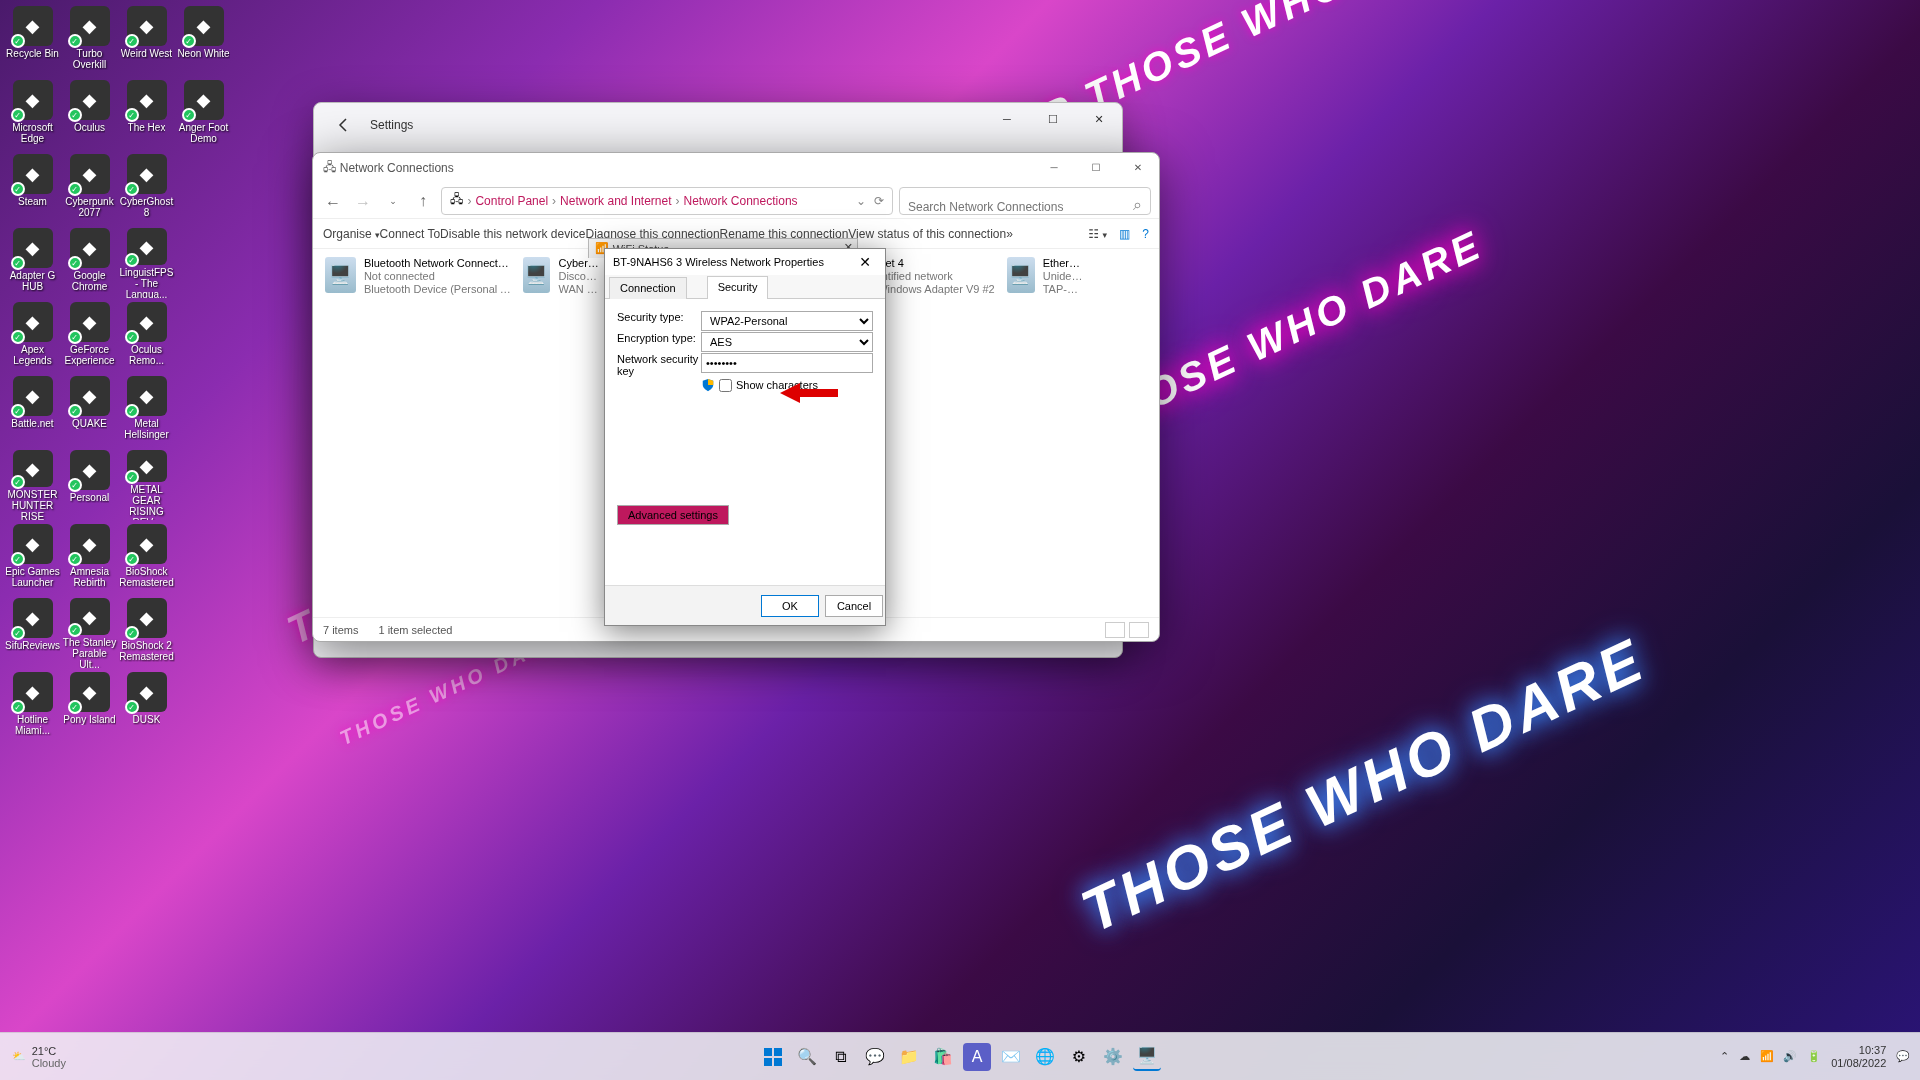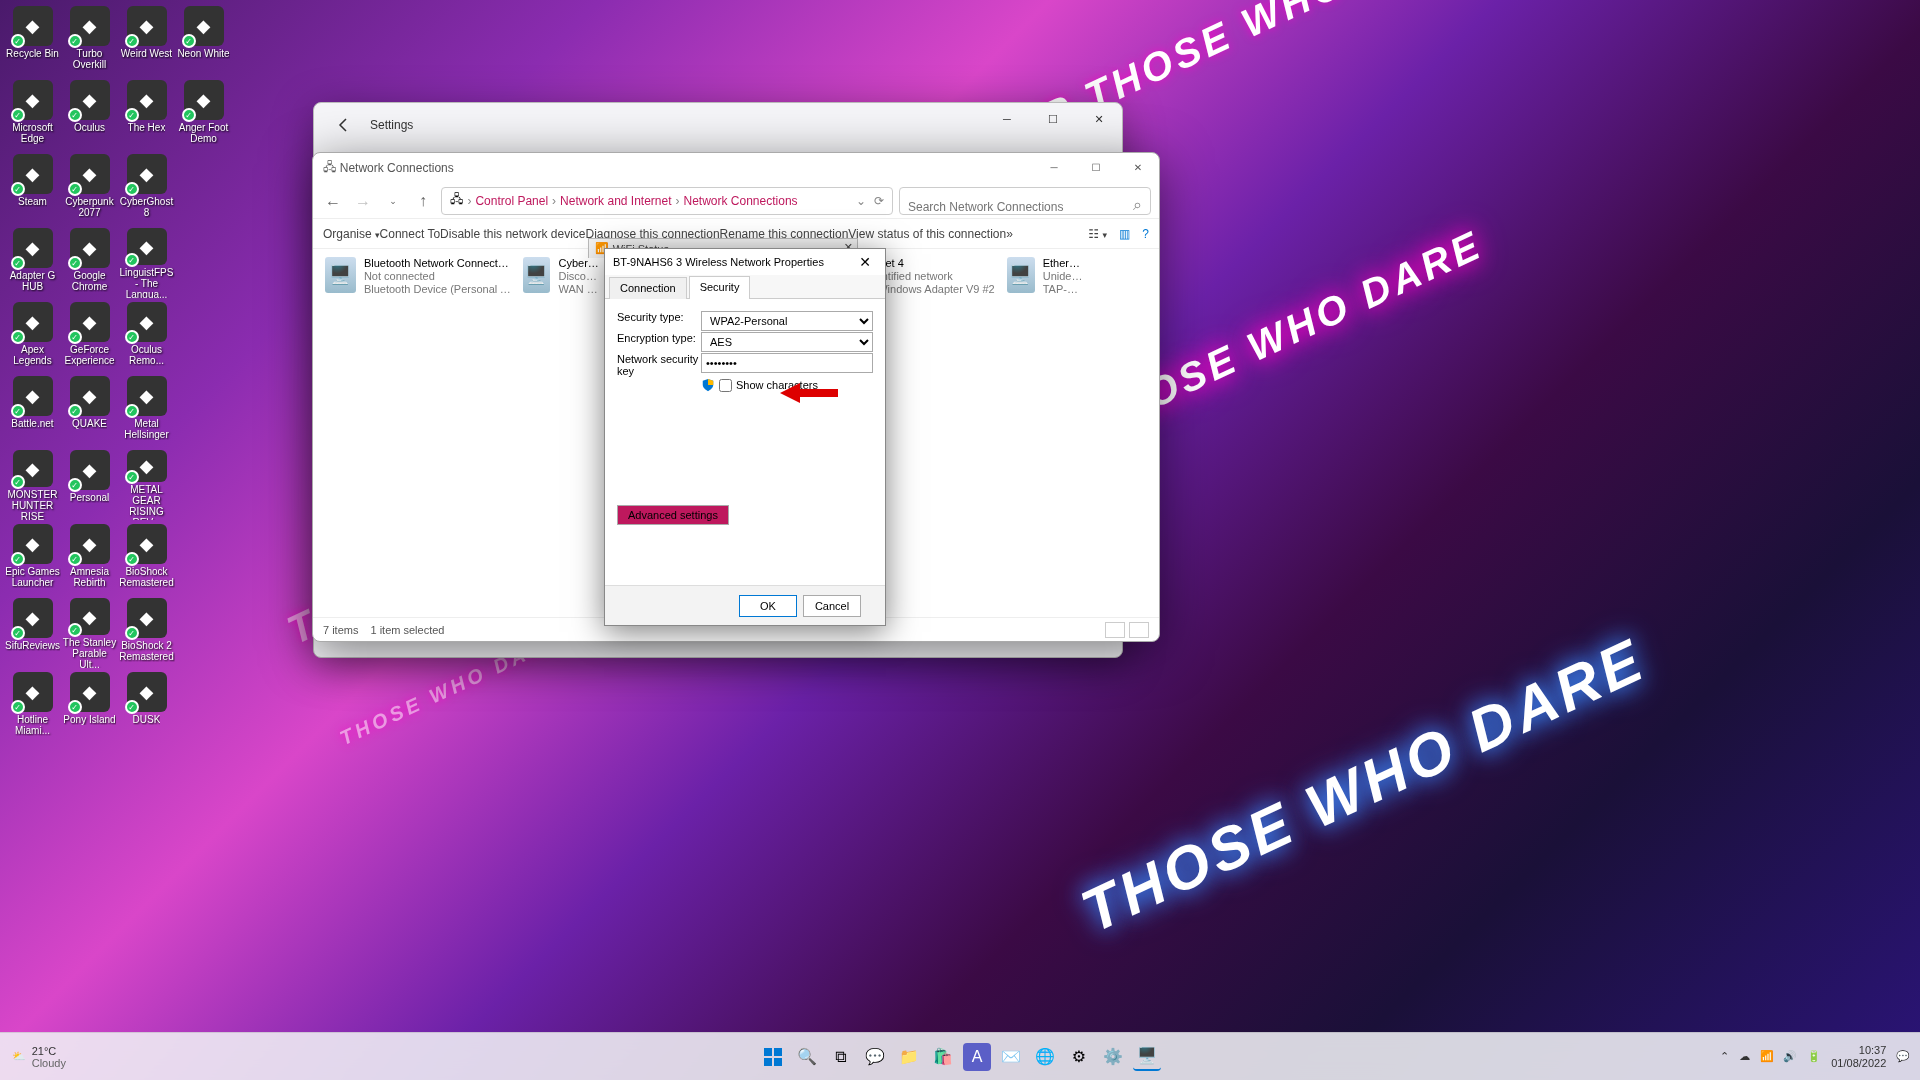--- a/index.html
+++ b/index.html
@@ -51,50 +51,50 @@
 .win-nc .searchbar input { border: none; outline: none; flex: 1; font-size: 12px; color: #888; }
 .win-nc .toolbar { height: 30px; display: flex; align-items: center; padding: 0 10px; font-size: 12px; color: #444; border-bottom: 1px solid #eee; }
 .win-nc .toolbar .titem { cursor: pointer; white-space: nowrap; }
 .win-nc .toolbar .right { margin-left: auto; display: flex; gap: 12px; align-items: center; }
 .win-nc .content { flex: 1; padding: 6px 10px; display: flex; flex-wrap: wrap; align-content: flex-start; gap: 4px 8px; position: relative; }
 .conn { width: 190px; height: 42px; display: flex; gap: 8px; cursor: pointer; padding: 2px; }
 .conn .cicon { width: 36px; height: 36px; background: linear-gradient(#cde, #9bc); border-radius: 3px; position: relative; display:flex; align-items:center; justify-content:center; font-size:18px; }
 .conn .ctext { font-size: 11px; line-height: 13px; overflow: hidden; }
 .conn .cname { color: #000; white-space: nowrap; overflow: hidden; text-overflow: ellipsis; }
 .conn .csub { color: #777; white-space: nowrap; overflow: hidden; text-overflow: ellipsis; }
-.win-nc .status { height: 24px; border-top: 1px solid #eee; display: flex; align-items: center; padding: 0 10px; font-size: 11px; color: #555; gap: 12px; }
+.win-nc .status { height: 24px; border-top: 1px solid #eee; display: flex; align-items: center; padding: 0 10px; font-size: 11px; color: #555; gap: 20px; }
 .win-nc .status .viewbtns { margin-left: auto; display: flex; gap: 4px; }
 .win-nc .status .vb { width: 20px; height: 16px; border: 1px solid #ccc; cursor: pointer; }
 
 
 .wifi-peek { position: absolute; left: 588px; top: 238px; width: 270px; height: 20px; background: #f3f3f3; border: 1px solid #bbb; border-bottom: none; font-size: 11px; padding: 2px 6px; color: #444; display:flex; align-items:center; gap:4px; }
 .wifi-peek .x { position: absolute; right: 4px; top: 2px; cursor: pointer; }
 
 
 .win-prop {
   position: absolute; left: 604px; top: 248px; width: 282px; height: 378px;
   background: #fff; border: 1px solid #888; box-shadow: 0 6px 30px rgba(0,0,0,0.5);
   display: flex; flex-direction: column;
 }
 .win-prop .ptitle { height: 26px; display: flex; align-items: center; padding: 0 8px; font-size: 11px; }
 .win-prop .ptitle .x { margin-left: auto; cursor: pointer; font-size: 14px; padding: 0 6px; }
 .win-prop .tabs { height: 24px; display: flex; border-bottom: 1px solid #ccc; padding-left: 4px; background: #f7f7f7; }
-.win-prop .tab { padding: 4px 10px; font-size: 11px; border: 1px solid #ccc; border-bottom: none; background: #fff; margin-right: 2px; cursor: pointer; position: relative; top: 1px; }
+.win-prop .tab { padding: 4px 10px; font-size: 11px; border: 1px solid #ccc; border-bottom: none; background: #fff; margin-right: 20px; cursor: pointer; position: relative; top: 1px; }
 .win-prop .tab.inactive { background: #f0f0f0; top: 2px; }
 .win-prop .body { flex: 1; padding: 12px; font-size: 11px; background: #fff; position: relative; }
 .win-prop .row { display: flex; align-items: flex-start; margin-bottom: 1px; }
 .win-prop .row label { width: 84px; }
 .win-prop .row select, .win-prop .row input[type=text], .win-prop .row input[type=password] {
   flex: 1; height: 20px; border: 1px solid #aaa; font-size: 11px; padding: 0 4px; background: #fff;
 }
 .win-prop .chkrow { margin-left: 84px; display: flex; align-items: center; gap: 4px; }
 .win-prop .shield { width: 14px; height: 14px; display:inline-block; }
 .win-prop .adv { position: absolute; left: 12px; bottom: 60px; }
 .win-prop .adv button { font-size: 11px; padding: 3px 10px; border: 1px solid #aaa; background: #be185d; cursor: pointer; }
-.win-prop .footer { height: 40px; border-top: 1px solid #ddd; display: flex; justify-content: flex-end; align-items: center; gap: 6px; padding: 0 24px; background: #f3f3f3; }
+.win-prop .footer { height: 40px; border-top: 1px solid #ddd; display: flex; justify-content: flex-end; align-items: center; gap: 6px; padding: 0 2px; background: #f3f3f3; }
 .win-prop .footer button { width: 58px; height: 22px; font-size: 11px; border: 1px solid #0078d4; background: #fff; cursor: pointer; }
 .win-prop .footer button.cancel { border-color: #aaa; }
 
 
 .arrow { position: absolute; left: 780px; top: 378px; pointer-events: none; }
 
 
 .taskbar { position: absolute; left: 0; bottom: 0; width: 1920px; height: 48px; background: rgba(240,240,245,0.88); backdrop-filter: blur(10px); border-top: 1px solid rgba(0,0,0,0.1); display: flex; align-items: center; }
 .taskbar .weather { position: absolute; left: 12px; display: flex; align-items: center; gap: 6px; font-size: 11px; color: #333; cursor: pointer; }
 .taskbar .center { position: absolute; left: 50%; transform: translateX(-50%); display: flex; gap: 6px; }

